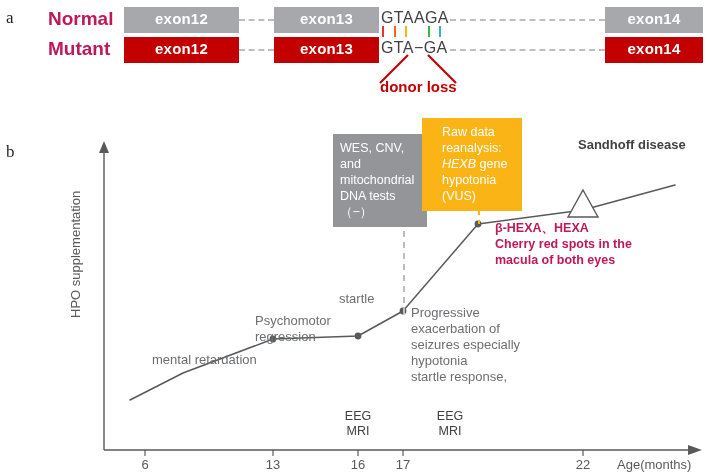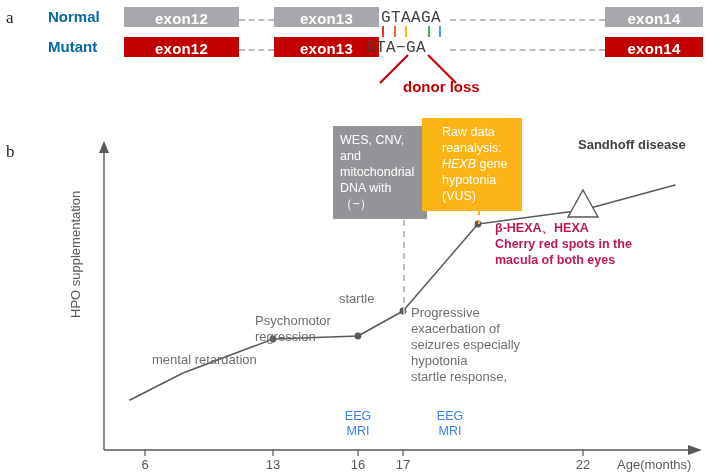--- a/index.html
+++ b/index.html
@@ -21,48 +21,48 @@
 
   
   .panel-letter {
     font-family: "Liberation Serif", serif;
     font-size: 17px;
     color: #231f20;
   }
 
   
   .row-label {
-    font-size: 15px;
-    font-weight: bold;
-    color: #0369a1;
+    font-size: 19px;
+    font-weight: bold;
+    color: #be185d;
     white-space: nowrap;
   }
   .exon-box {
-    height: 20px;
+    height: 26px;
     line-height: 24px;
     text-align: center;
     font-size: 15px;
     font-weight: bold;
     color: #ffffff;
     letter-spacing: .2px;
   }
   .exon-normal { background: #a6a8ab; }
   .exon-mutant { background: #c20000; }
 
   .intron-dash {
     height: 0;
     border-top: 2px dashed #bcbec0;
   }
 
   .seq {
     font-size: 16px;
     color: #414042;
     letter-spacing: .4px;
     white-space: nowrap;
-    font-family: Liberation Mono, monospace;
+    font-family: Liberation Sans, sans-serif;
   }
 
   .tick {
     position: absolute;
     width: 2px;
     height: 11px;
     top: 0;
   }
 
   .donor-label {
@@ -120,21 +120,21 @@
   .xtick-label {
     font-size: 13px;
     color: #58595b;
     text-align: center;
     width: 40px;
   }
 
   .green-test {
     font-size: 12.5px;
     line-height: 15px;
-    color: #3b82f6;
+    color: #404040;
     text-align: center;
     white-space: nowrap;
   }
 
   svg { display: block; }
 </style>
 </head>
 <body>
 
 <div class="abs panel-letter" style="left:6px; top:8px;">a</div>
@@ -152,29 +152,29 @@
   <span class="tick" style="left:13px; background:#f26522;"></span>
   <span class="tick" style="left:24px; background:#fbb415;"></span>
   <span class="tick" style="left:47px; background:#39b54a;"></span>
   <span class="tick" style="left:58px; background:#41a5dc;"></span>
 </div>
 
 <div class="abs row-label" style="left:48px; top:38px;">Mutant</div>
 <div class="abs exon-box exon-mutant" style="left:124px; top:37px; width:115px;">exon12</div>
 <div class="abs intron-dash" style="left:239px; top:49px; width:35px;"></div>
 <div class="abs exon-box exon-mutant" style="left:274px; top:37px; width:105px;">exon13</div>
-<div class="abs seq" style="left:366px; top:39px;">GTA−GA</div>
+<div class="abs seq" style="left:381px; top:39px;">GTA−GA</div>
 <div class="abs intron-dash" style="left:450px; top:49px; width:155px;"></div>
 <div class="abs exon-box exon-mutant" style="left:605px; top:37px; width:98px;">exon14</div>
 
 <svg class="abs" width="140" height="35" style="left:358px; top:52px;">
   <line x1="22" y1="31" x2="50" y2="3" stroke="#c20000" stroke-width="2.2"></line>
   <line x1="70" y1="3" x2="98" y2="31" stroke="#c20000" stroke-width="2.2"></line>
 </svg>
-<div class="abs donor-label" style="left:403px; top:78px;">donor loss</div>
+<div class="abs donor-label" style="left:380px; top:78px;">donor loss</div>
 
 <div class="abs panel-letter" style="left:6px; top:142px;">b</div>
 
 <div class="abs axis-title y-axis-title" style="left:68px; top:318px;">HPO supplementation</div>
 
 <svg class="abs" width="620" height="330" style="left:90px; top:135px;">
 
   <line x1="14" y1="16" x2="14" y2="315" stroke="#58595b" stroke-width="1.4"></line>
   <polygon points="14,141 9,153 19,153" transform="translate(0,-135)" fill="#58595b"></polygon>
 
@@ -197,24 +197,24 @@
   <polygon points="493,55 508,82 478,82" fill="#ffffff" stroke="#58595b" stroke-width="1.4"></polygon>
 </svg>
 
 <svg class="abs" width="6" height="140" style="left:401px; top:176px;">
   <line x1="3" y1="0" x2="3" y2="140" stroke="#bcbec0" stroke-width="2" stroke-dasharray="6,5"></line>
 </svg>
 <svg class="abs" width="6" height="48" style="left:476px; top:176px;">
   <line x1="3" y1="0" x2="3" y2="48" stroke="#fbb415" stroke-width="2" stroke-dasharray="6,5"></line>
 </svg>
 
-<div class="abs callout callout-gray" style="left:333px; top:126px; width:94px;">
+<div class="abs callout callout-gray" style="left:333px; top:134px; width:94px;">
   <div>WES, CNV, and</div>
   <div>mitochondrial</div>
-  <div>DNA with （−）</div>
+  <div>DNA tests （−）</div>
 </div>
 
 <div class="abs callout callout-orange" style="left:422px; top:118px; width:100px;padding-left:20px;">
   <div>Raw data reanalysis:</div>
   <div><em>HEXB</em> gene</div>
   <div>hypotonia (VUS)</div>
 </div>
 
 <div class="abs diag-text" style="left:578px; top:136px;">
   <b>Sandhoff disease</b>

